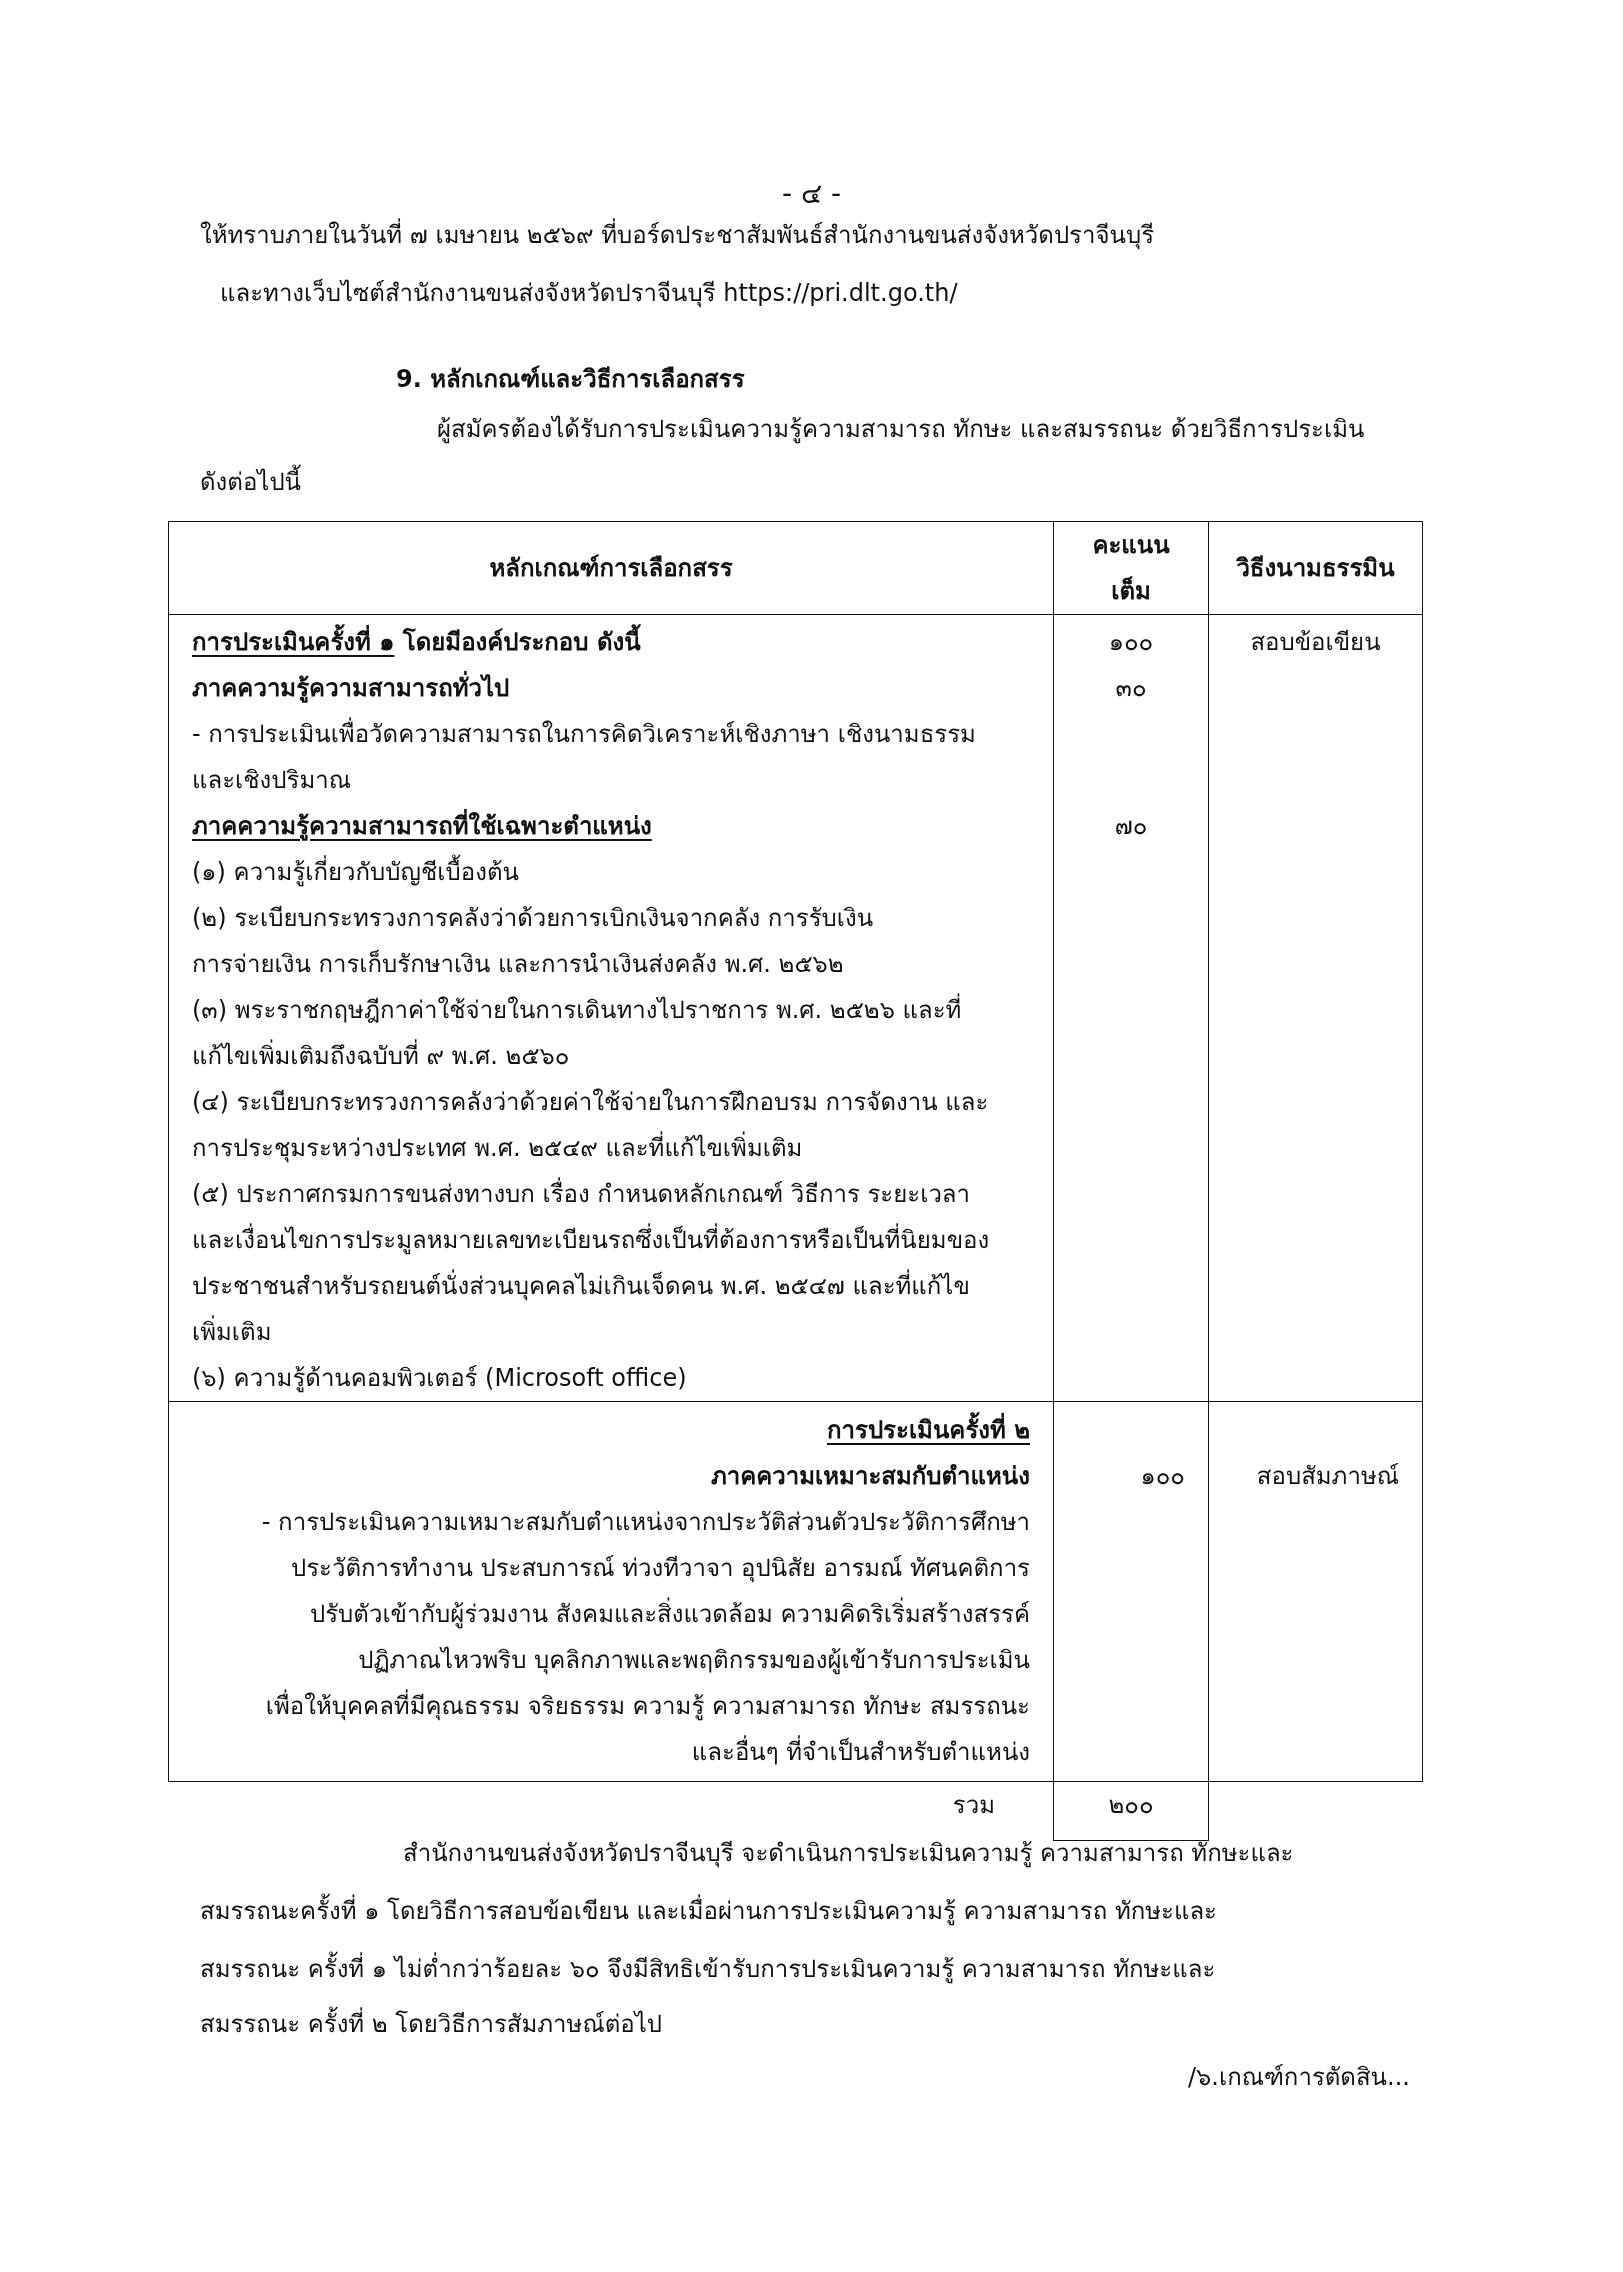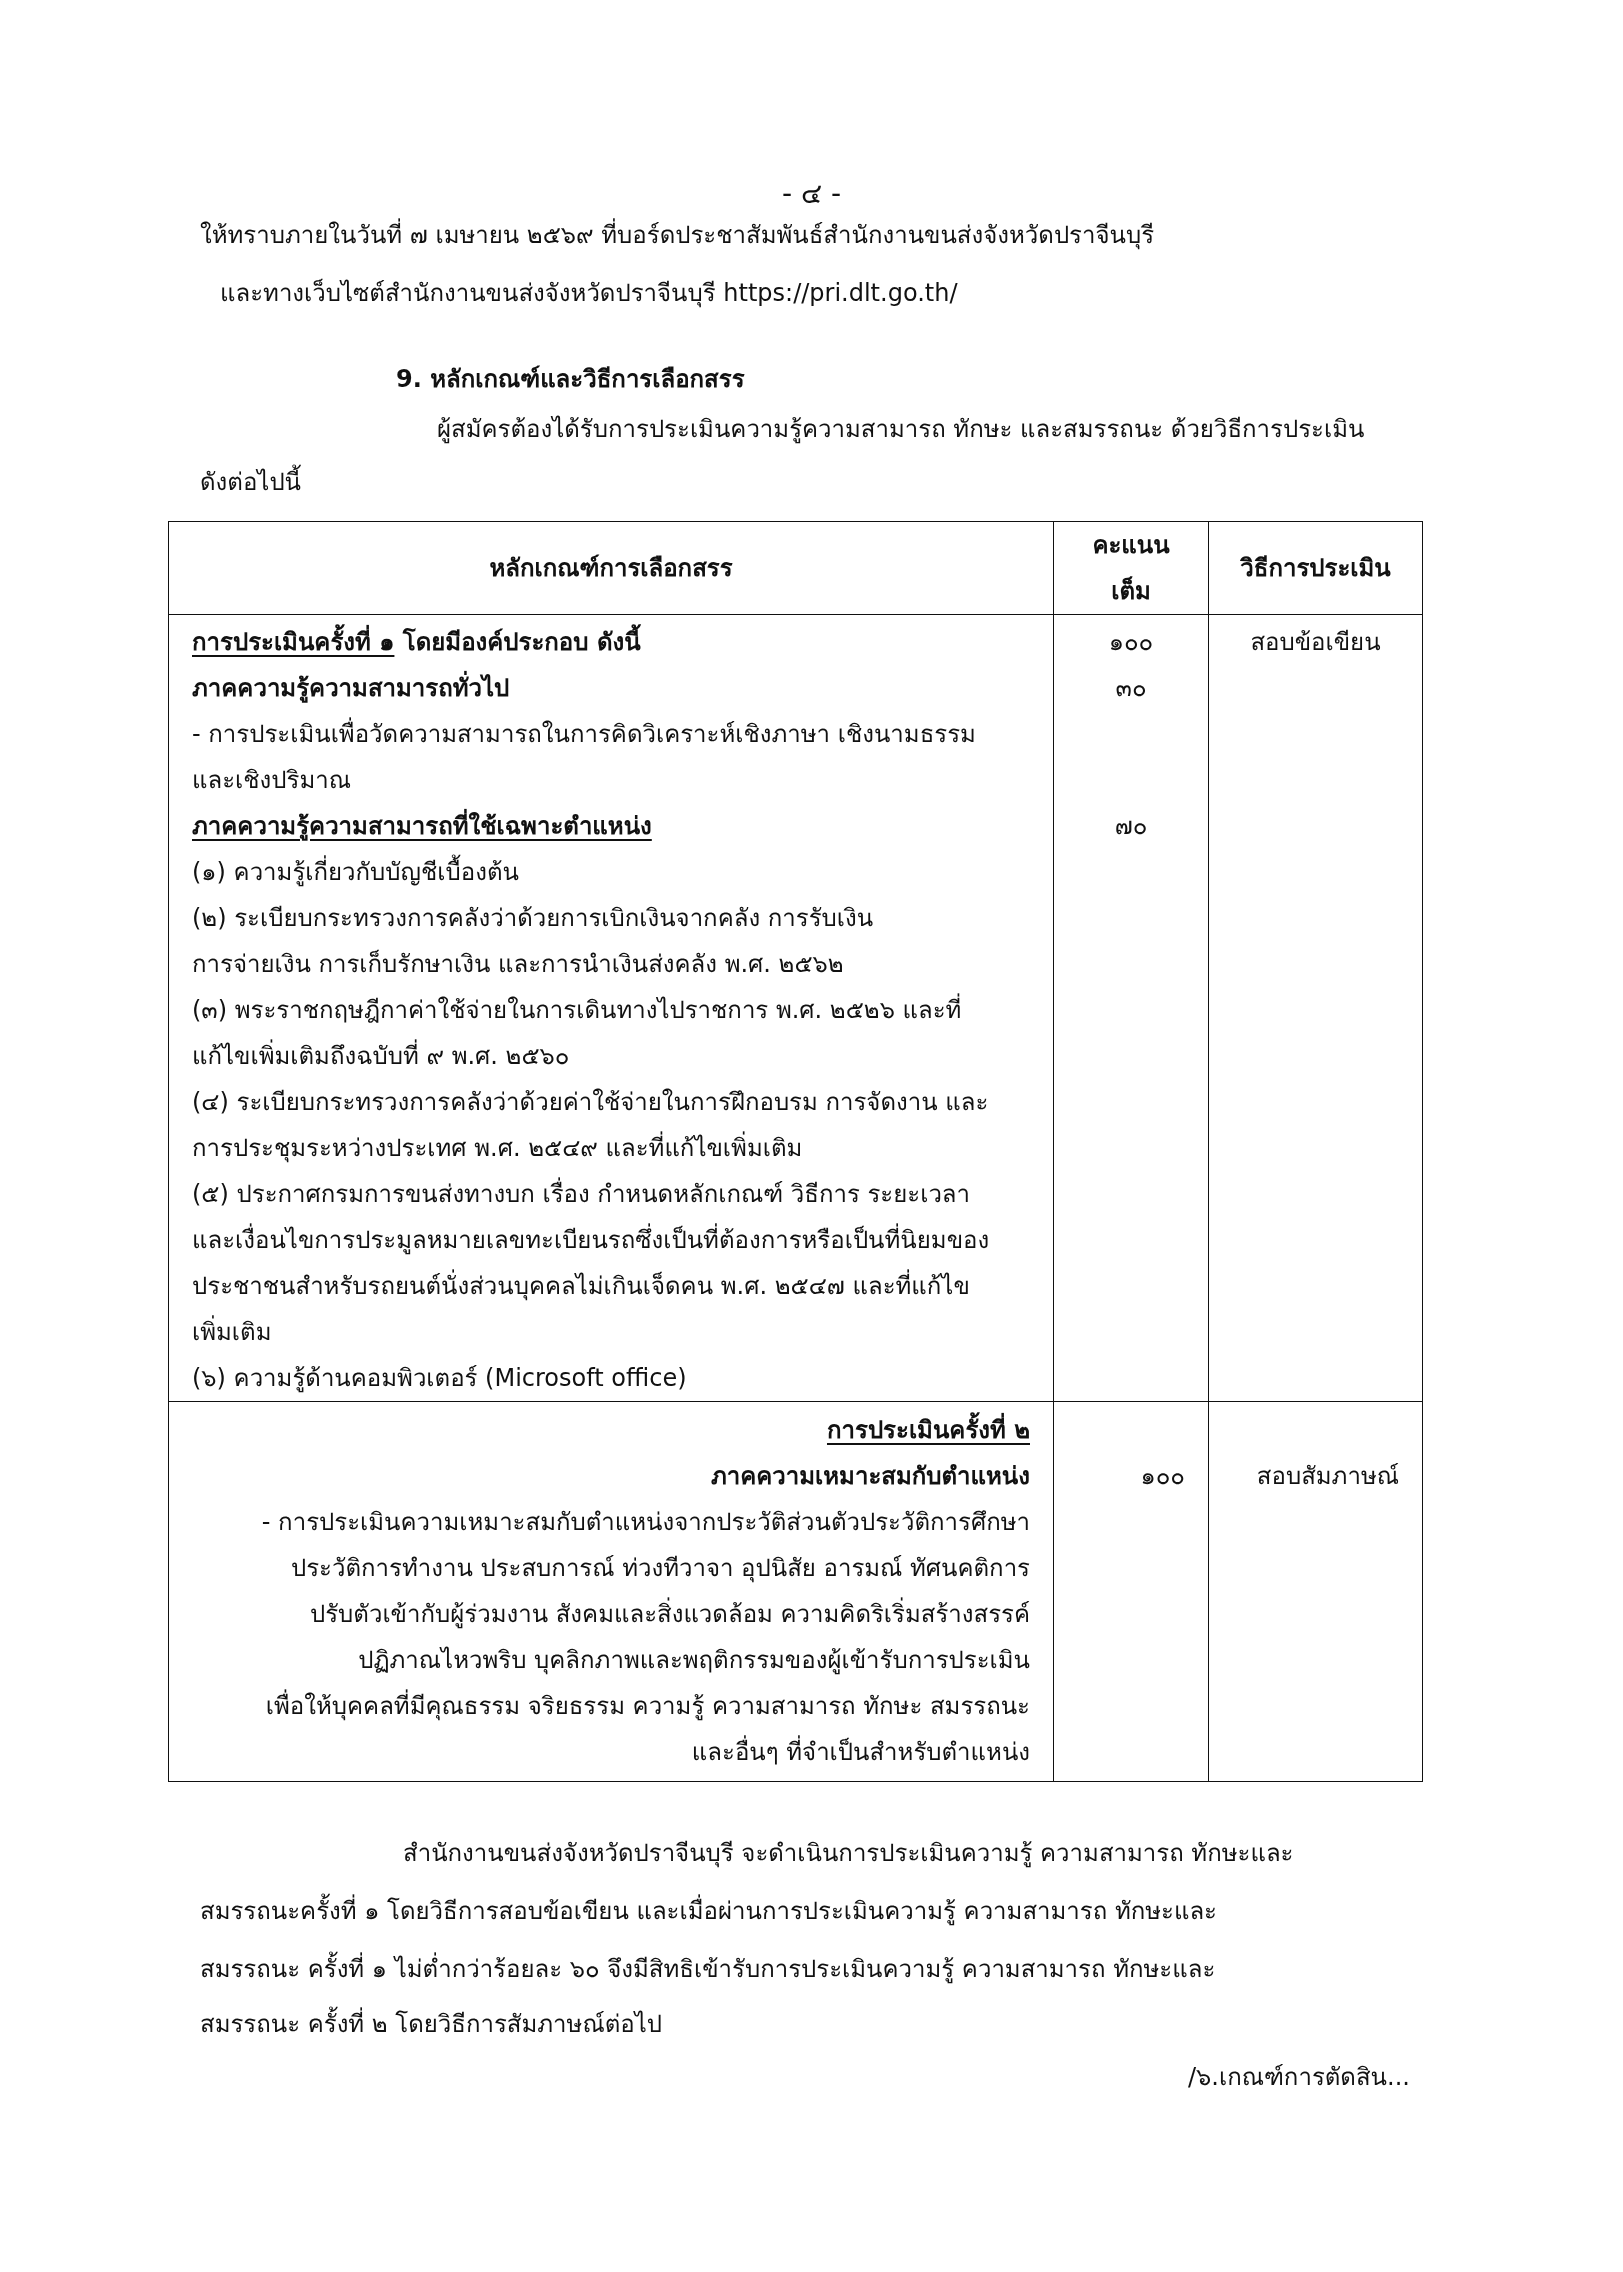--- a/index.html
+++ b/index.html
@@ -50,21 +50,21 @@
 <table id="criteria-table">
   <colgroup>
       <col class="c1">
       <col class="c2">
       <col class="c3">
     </colgroup>
   <thead>
     <tr>
       <th>หลักเกณฑ์การเลือกสรร</th>
       <th>คะแนนเต็ม</th>
-      <th>วิธีการประเมิน</th>
+      <th>วิธีงนามธรรมิน</th>
     </tr>
   </thead>
   <tbody>
     <tr class="sec1">
       <td>
         <span class="line bold">
           <span class="u">การประเมินครั้งที่ ๑</span><span> โดยมีองค์ประกอบ ดังนี้</span>
         </span>
         <span class="line bold">ภาคความรู้ความสามารถทั่วไป</span>
         <span class="line">- การประเมินเพื่อวัดความสามารถในการคิดวิเคราะห์เชิงภาษา เชิงนามธรรม</span>
@@ -107,20 +107,25 @@
       </td>
       <td class="center">
         <span class="score-line"></span>
         <span class="score-line">๑๐๐</span>
       </td>
       <td class="center">
         <span class="score-line"></span>
         <span class="score-line">สอบสัมภาษณ์</span>
       </td>
     </tr>
+    <tr class="total-row">
+      <td class="noborder">รวม</td>
+      <td class="total-score">๒๐๐</td>
+      <td class="blank"></td>
+    </tr>
   </tbody>
 </table>
 
 <div class="abs txt" style="left:403px; top:1830px;">สำนักงานขนส่งจังหวัดปราจีนบุรี จะดำเนินการประเมินความรู้ ความสามารถ ทักษะและ</div>
 <div class="abs txt" style="left:200px; top:1888px;">สมรรถนะครั้งที่ ๑ โดยวิธีการสอบข้อเขียน และเมื่อผ่านการประเมินความรู้ ความสามารถ ทักษะและ</div>
 <div class="abs txt" style="left:200px; top:1946px;">สมรรถนะ ครั้งที่ ๑ ไม่ต่ำกว่าร้อยละ ๖๐ จึงมีสิทธิเข้ารับการประเมินความรู้ ความสามารถ ทักษะและ</div>
 <div class="abs txt" style="left:200px; top:2001px;">สมรรถนะ ครั้งที่ ๒ โดยวิธีการสัมภาษณ์ต่อไป</div>
 <div class="abs txt" style="left:1188px; top:2054px;">/๖.เกณฑ์การตัดสิน...</div>
 
 

